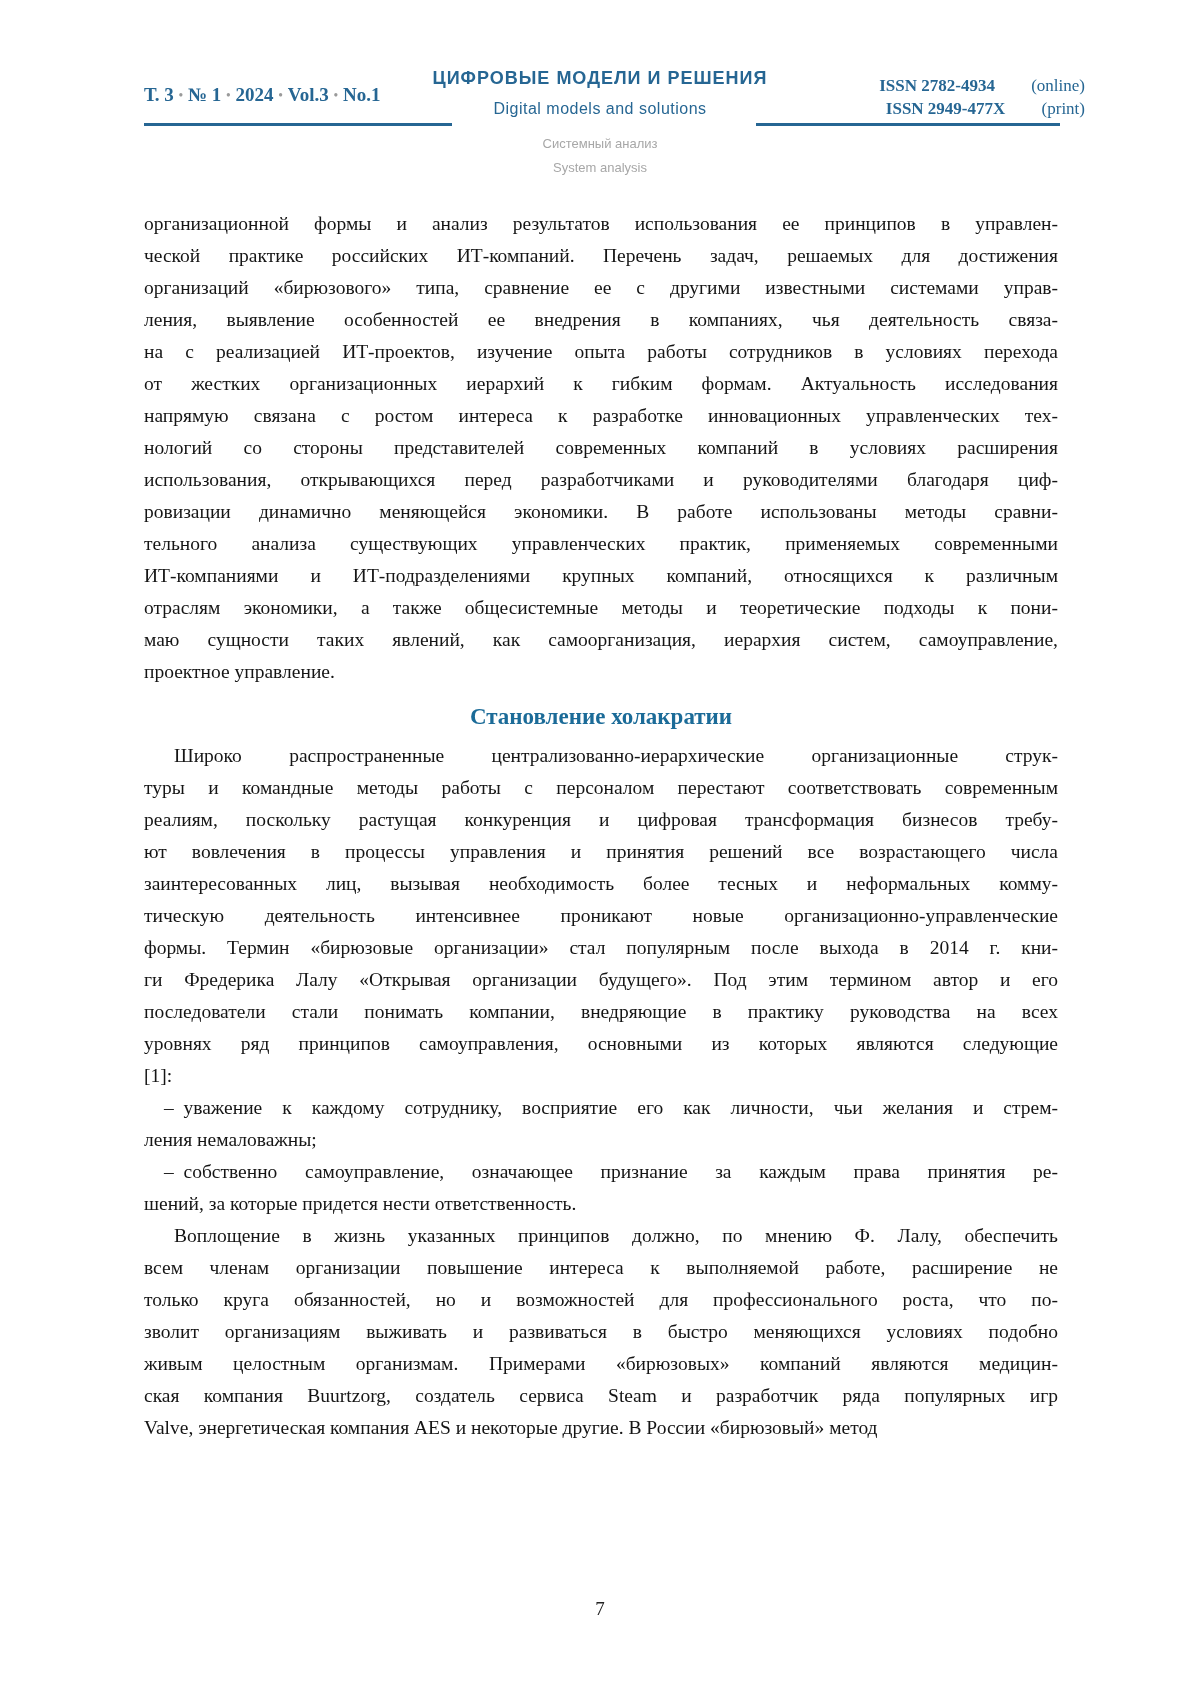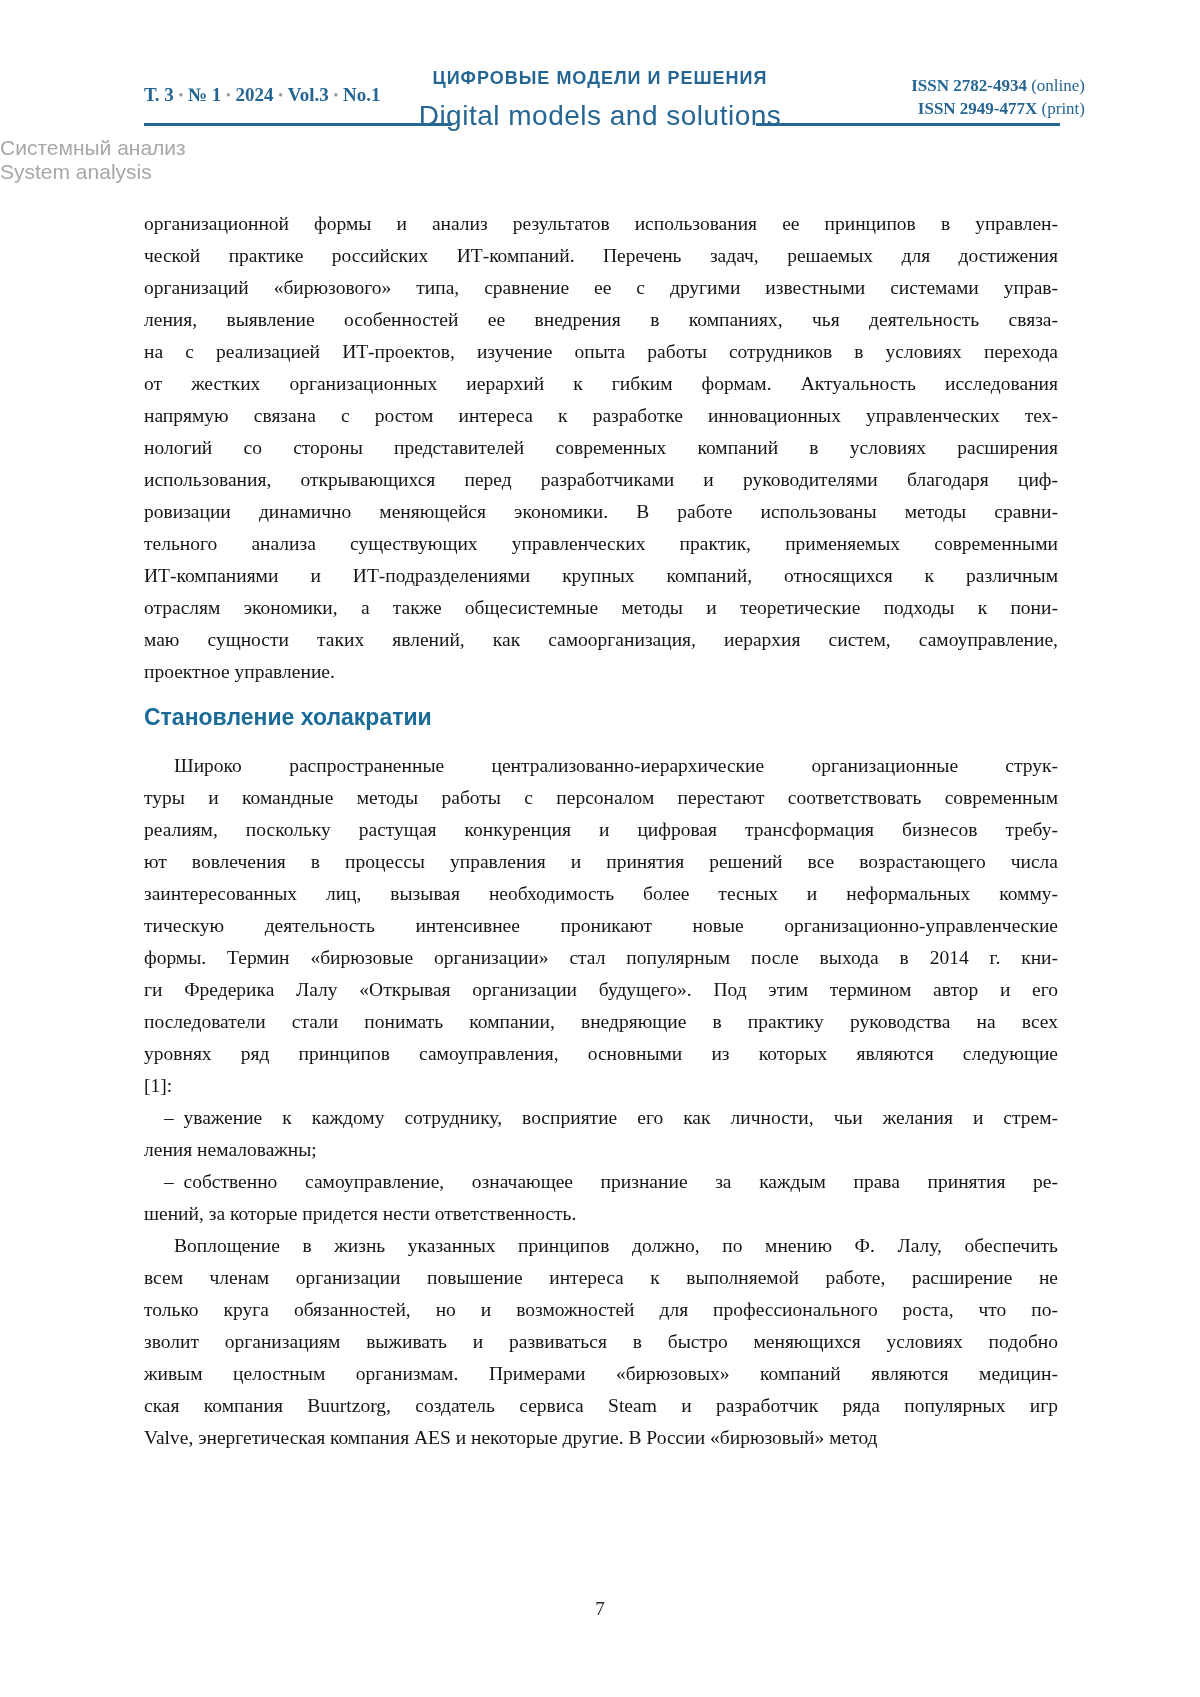--- a/index.html
+++ b/index.html
@@ -28,65 +28,66 @@
     position: absolute; left: 0; right: 0; top: 68px;
     text-align: center;
     font-family: "Liberation Sans", sans-serif;
     font-weight: bold; font-size: 18px; letter-spacing: 1px;
     color: var(--blue, #266693);
   }
   .journal-subtitle {
     position: absolute; left: 0; right: 0; top: 100px;
     text-align: center;
     font-family: "Liberation Sans", sans-serif;
-    font-weight: normal; font-size: 28px; letter-spacing: 0.5px;
+    font-weight: normal; font-size: 16px; letter-spacing: 0.5px;
     color: var(--blue, #266693);
   }
   .rule {
     position: absolute; top: 123px; height: 3px;
     background: var(--blue, #266693);
   }
   .rule-left  { left: 144px; width: 308px; }
   .rule-right { left: 756px; width: 304px; }
   .issn-block {
     position: absolute; right: 115px; top: 74px;
     text-align: right;
     font-family: "Liberation Serif", serif;
     font-size: 17px; line-height: 23px;
     color: var(--blue, #266693); white-space: nowrap;
   }
   .issn-line .code { font-weight: bold; }
-  .issn-line .lbl  { font-weight: normal; }
+  .issn-line .lbl  { font-weight: normal; padding-left: 32px; }
   .section-label {
     position: absolute; left: 0; right: 0;
+    text-align: center;
     font-family: "Liberation Sans", sans-serif;
-    font-size: 21px;
+    font-size: 13px;
     color: var(--gray, #a7a7a7);
   }
   .section-label.ru { top: 136px; }
   .section-label.en { top: 160px; }
   
   .doc-body {
     position: absolute; top: 208px; left: 144px;
     width: 914px;
     font-size: 19.5px; line-height: 32px;
   }
   .tline {
     text-align: justify;
     text-align-last: justify;
   }
   .tline.final { text-align-last: left; }
   .indent-para   { text-indent: 30px; }
   .indent-bullet { text-indent: 20px; }
   .section-heading {
-    text-align: left;
-    font-family: Liberation Sans, sans-serif;
+    text-align: center;
+    font-family: Liberation Serif, serif;
     font-weight: bold; font-size: 23px; line-height: 34px;
     color: var(--teal, #1b6b98);
-    margin: 12px 0 16px 0;
+    margin: 12px 0 6px 0;
   }
   
   .footer {
     position: absolute; top: 1598px; left: 0; right: 0;
     text-align: center;
     font-family: "Liberation Serif", serif;
     font-size: 19px; color: #222222;
   }
 </style>
 </head>

